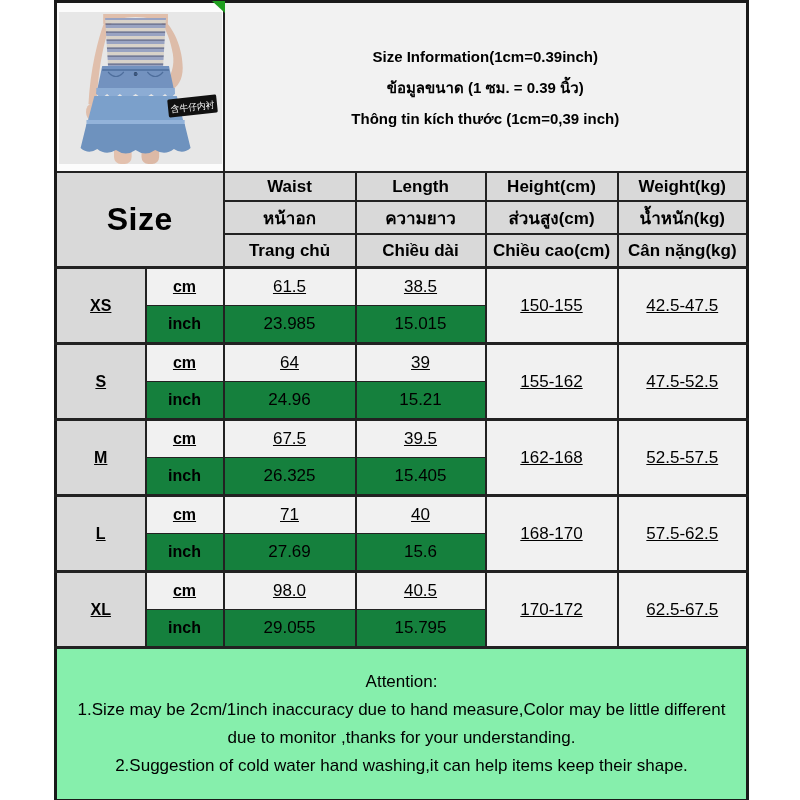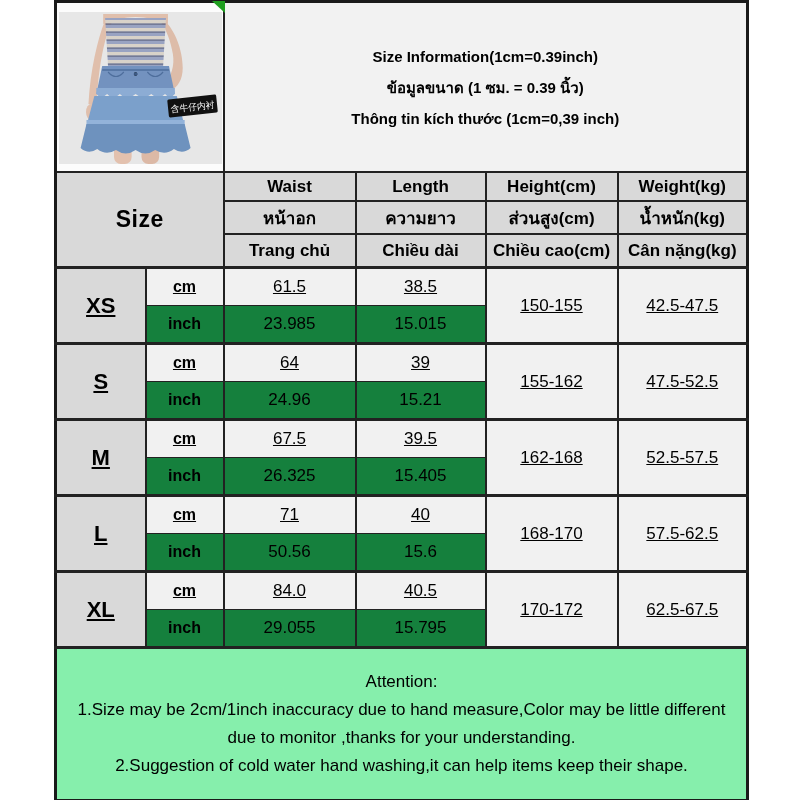--- a/index.html
+++ b/index.html
@@ -31,23 +31,23 @@
   .block-start td{border-top-width:3px;}
   
   .photo-cell{background:#fcfcfc;}
   .title-cell{background:#f2f2f2;}
   .bg-head{background:#d9d9d9;}
   .bg-light{background:#f1f1f1;}
   .bg-white{background:#15803d;}
   
   .title-line{font-size:15px;font-weight:bold;line-height:31px;}
   .title-cell{padding-top:6px;}
-  .size-head{font-size:23px;font-weight:bold;letter-spacing:0.5px;}
+  .size-head{font-size:32px;font-weight:bold;letter-spacing:0.5px;}
   .h-cell{font-size:17px;font-weight:bold;}
-  .size-letter{background:#d9d9d9;font-size:22px;font-weight:bold;}
+  .size-letter{background:#d9d9d9;font-size:16px;font-weight:bold;}
   .unit{font-size:16px;font-weight:bold;}
   .val{font-size:17px;font-weight:normal;}
   .attention-cell{
     text-align:left;vertical-align:top;background:#86efac;
     font-size:17px;line-height:28px;padding:1px 5px 0 5px;
   }
   
   .photo-frame{
     margin:8px 1px 6px 2px;height:152px;background:#e7e7e7;overflow:hidden;
   }
@@ -189,28 +189,28 @@
     <tr class="row-cm block-start">
       <td rowspan="2" class="size-letter">L</td>
       <td class="unit bg-light">cm</td>
       <td class="val bg-light">71</td>
       <td class="val bg-light">40</td>
       <td rowspan="2" class="val bg-light">168-170</td>
       <td rowspan="2" class="val bg-light">57.5-62.5</td>
     </tr>
     <tr class="row-inch">
       <td class="unit bg-white">inch</td>
-      <td class="val bg-white">50.56</td>
+      <td class="val bg-white">27.69</td>
       <td class="val bg-white">15.6</td>
     </tr>
 
     <tr class="row-cm block-start">
       <td rowspan="2" class="size-letter">XL</td>
       <td class="unit bg-light">cm</td>
-      <td class="val bg-light">84.0</td>
+      <td class="val bg-light">98.0</td>
       <td class="val bg-light">40.5</td>
       <td rowspan="2" class="val bg-light">170-172</td>
       <td rowspan="2" class="val bg-light">62.5-67.5</td>
     </tr>
     <tr class="row-inch">
       <td class="unit bg-white">inch</td>
       <td class="val bg-white">29.055</td>
       <td class="val bg-white">15.795</td>
     </tr>
 

